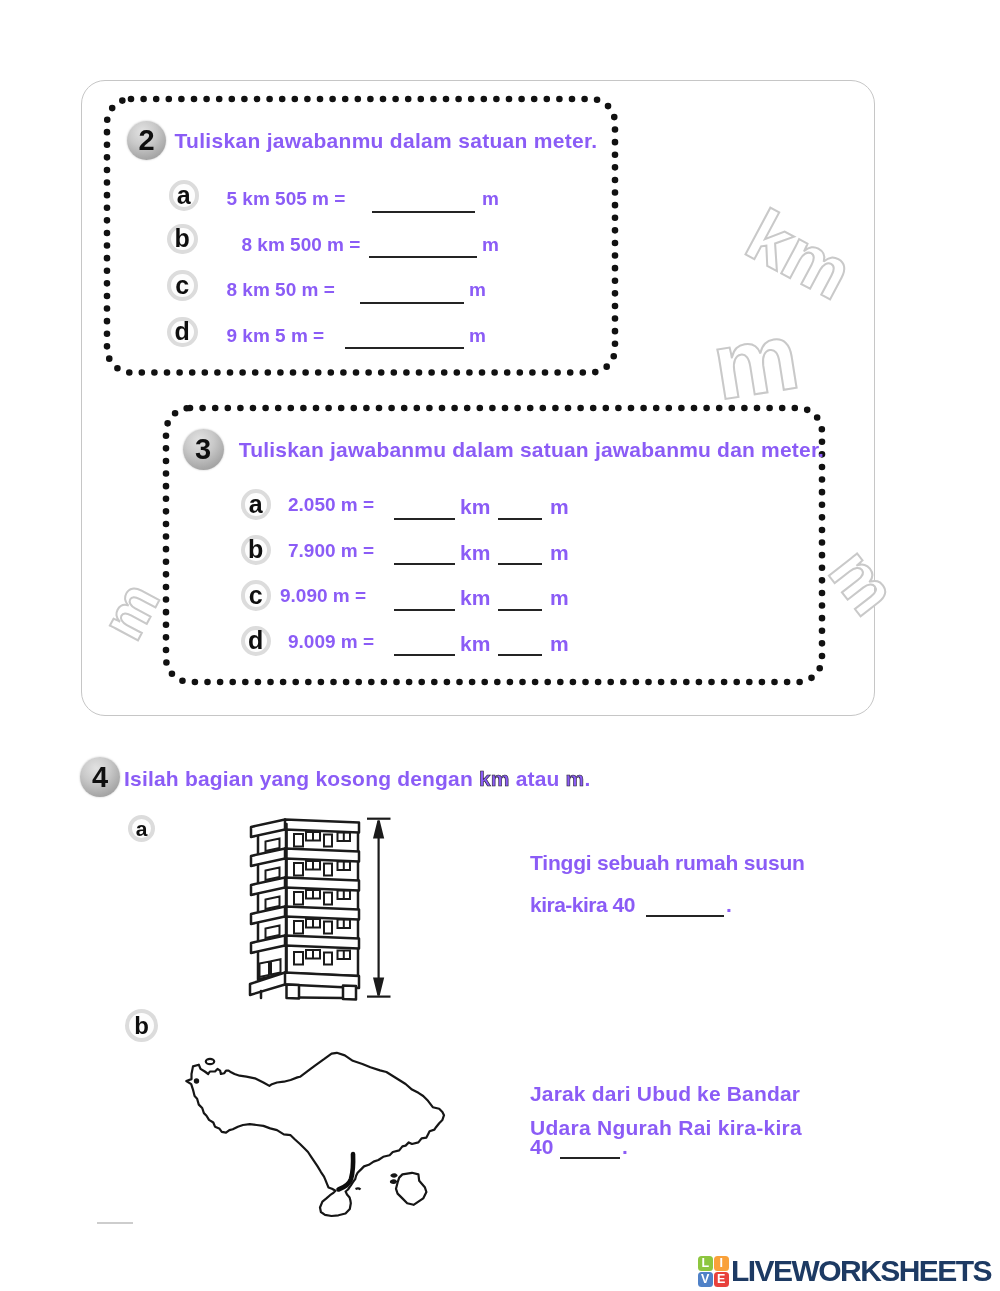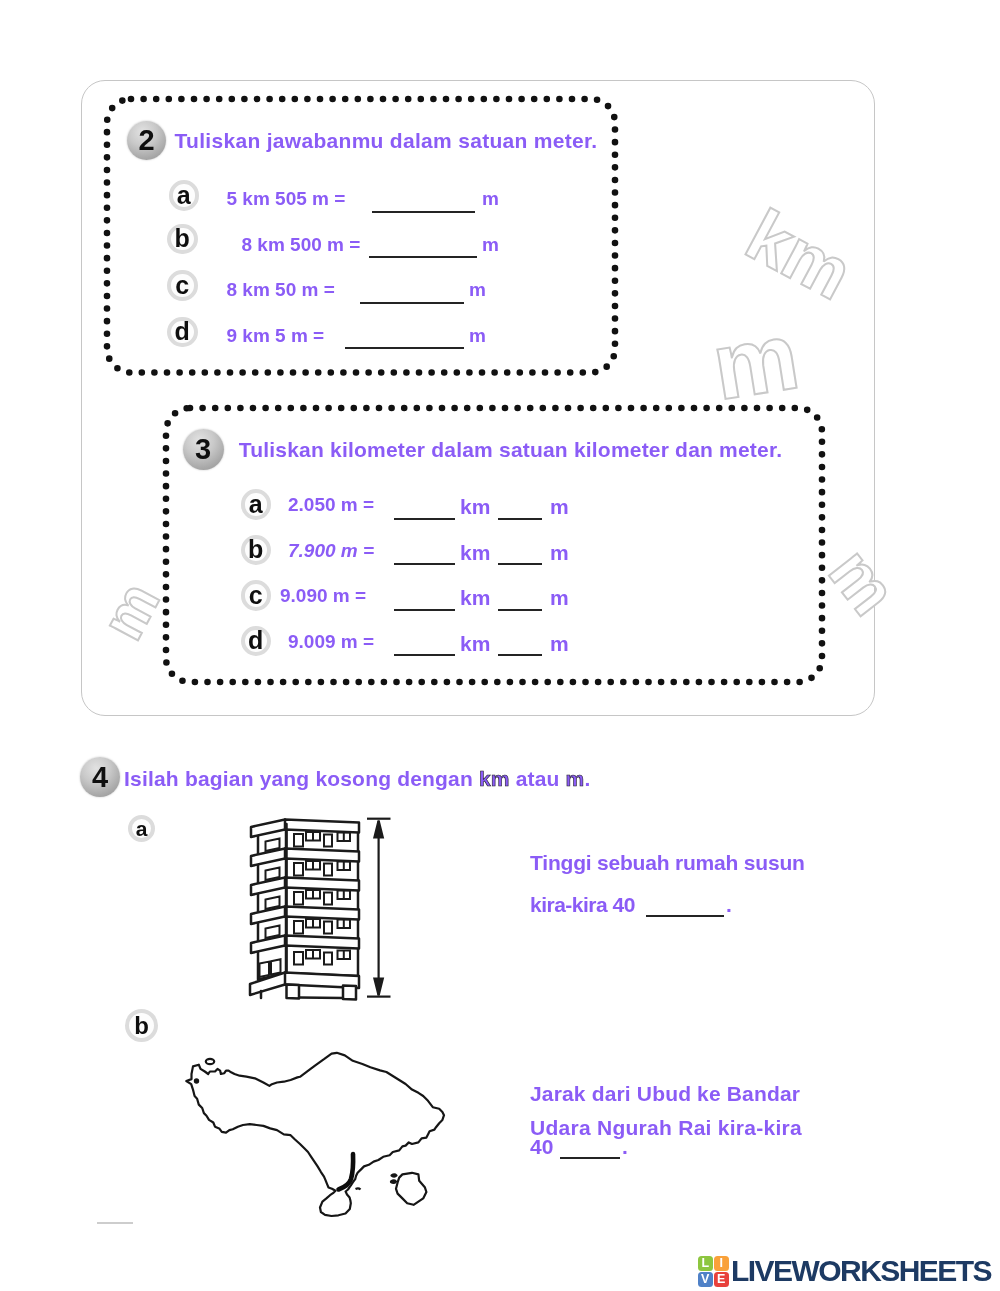--- a/index.html
+++ b/index.html
@@ -175,38 +175,38 @@
 
 <div class="letc" style="left:240.5px;top:489px;width:22.5px;height:22.5px;font-size:25px;">a</div>
 <div class="letc" style="left:240.5px;top:534.5px;width:22.5px;height:22.5px;font-size:25px;">b</div>
 <div class="letc" style="left:240.5px;top:580px;width:22.5px;height:22.5px;font-size:25px;">c</div>
 <div class="letc" style="left:240.5px;top:625.5px;width:22.5px;height:22.5px;font-size:25px;">d</div>
 
 <div class="letc" style="left:128px;top:815px;width:19px;height:19px;font-size:21px;">a</div>
 <div class="letc" style="left:125px;top:1009px;width:25px;height:25px;font-size:24px;">b</div>
 
 <div class="t f21" style="left:174.5px;top:130.4px;letter-spacing:0.3px;">Tuliskan jawabanmu dalam satuan meter.</div>
-<div class="t f21" style="left:238.8px;top:439.2px;letter-spacing:0.2px;">Tuliskan kilometer dalam satuan kilometer dan meter.</div>
+<div class="t f21" style="left:238.8px;top:439.2px;letter-spacing:0.2px;">Tuliskan jawabanmu dalam satuan jawabanmu dan meter.</div>
 <div class="t f21" style="left:124.1px;top:768.4px;letter-spacing:0.18px;">Isilah bagian yang kosong dengan <span style="-webkit-text-stroke:0.6px #1e1e1e;">km</span> atau <span style="-webkit-text-stroke:0.6px #1e1e1e;">m</span>.</div>
 
 <div class="t f22" style="left:226.5px;top:189.4px;">5 km 505 m =</div>
 <div class="t f22" style="left:226.5px;top:234.9px;margin-left:15px;">8 km 500 m =</div>
 <div class="t f22" style="left:226.5px;top:280.4px;">8 km 50 m =</div>
 <div class="t f22" style="left:226.5px;top:325.9px;">9 km 5 m =</div>
 <div class="ln" style="left:372px;top:210.5px;width:103px;"></div>
 <div class="ln" style="left:369px;top:256px;width:108px;"></div>
 <div class="ln" style="left:360px;top:301.5px;width:104px;"></div>
 <div class="ln" style="left:345px;top:347px;width:119px;"></div>
 <div class="t f22" style="left:482px;top:189.4px;">m</div>
 <div class="t f22" style="left:482px;top:234.9px;">m</div>
 <div class="t f22" style="left:469px;top:280.4px;">m</div>
 <div class="t f22" style="left:469px;top:325.9px;">m</div>
 
 <div class="t f22" style="left:288px;top:495.4px;">2.050 m =</div>
-<div class="t f22" style="left:288px;top:540.9px;font-style:italic;">7.900 m =</div>
+<div class="t f22" style="left:288px;top:540.9px;">7.900 m =</div>
 <div class="t f22" style="left:280px;top:586.4px;">9.090 m =</div>
 <div class="t f22" style="left:288px;top:631.9px;text-align:right;">9.009 m =</div>
 <div class="ln" style="left:394px;top:517.5px;width:60.5px;"></div>
 <div class="ln" style="left:394px;top:563px;width:60.5px;"></div>
 <div class="ln" style="left:394px;top:608.5px;width:60.5px;"></div>
 <div class="ln" style="left:394px;top:654px;width:60.5px;"></div>
 <div class="t f21" style="left:460px;top:496.2px;">km</div>
 <div class="t f21" style="left:460px;top:541.7px;">km</div>
 <div class="t f21" style="left:460px;top:587.2px;">km</div>
 <div class="t f21" style="left:460px;top:632.7px;">km</div>

